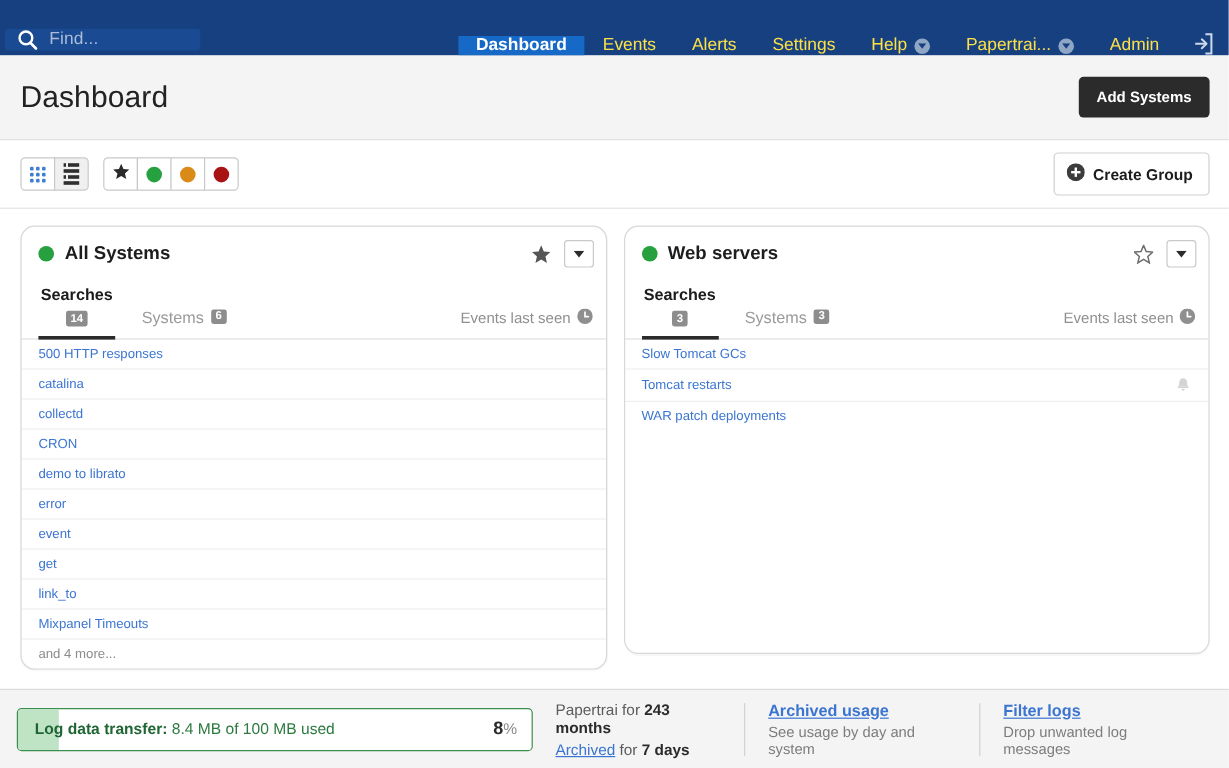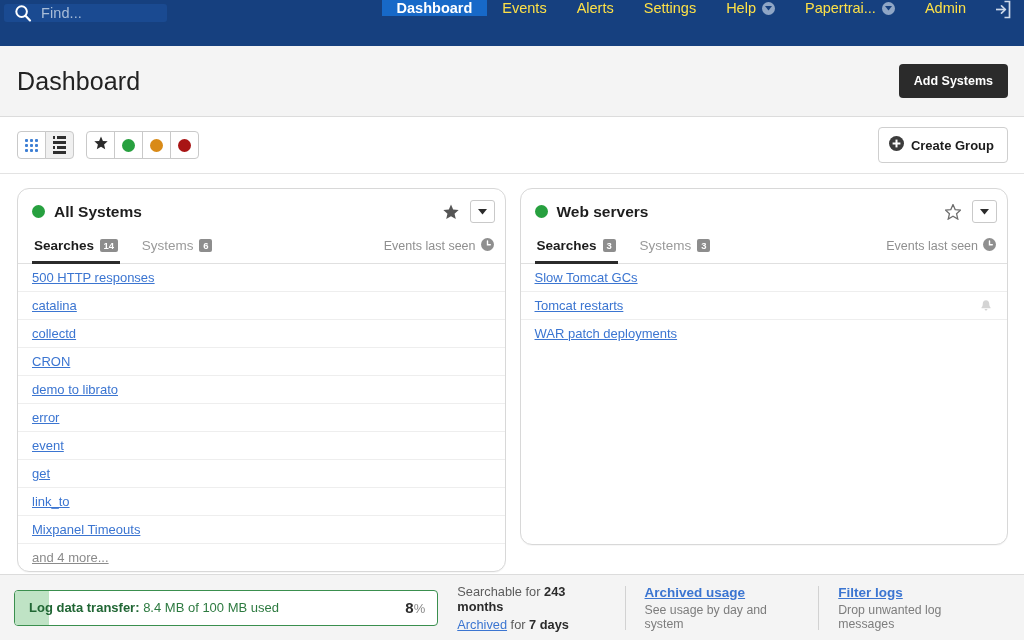--- a/index.html
+++ b/index.html
@@ -8,21 +8,21 @@
     font-family: "Liberation Sans", sans-serif;
     background: #ffffff;
     overflow: hidden;
   }
 
   
   .topnav {
     height: 46px;
     background: #16407f;
     display: flex;
-    align-items: flex-start;
+    align-items: flex-end;
     position: relative;
   }
   .nav-search {
     width: 163px;
     margin: 4px 0 4px 4px;
     background: #1a4a91;
     border-radius: 3px;
     display: flex;
     align-items: center;
     padding: 0 10px;
@@ -204,21 +204,21 @@
     display: flex;
     align-items: center;
     gap: 6px;
     padding: 4px 2px 8px 2px;
     font-size: 13.5px;
     color: #9a9a9a;
     cursor: pointer;
     border-bottom: 3px solid transparent;
     margin-bottom: -1px;
   }
-  .tab.active { color: #1c1c1c; font-weight: bold; border-bottom-color: #2b2b2b; }
+  .tab.active { color: #1c1c1c; font-weight: bold; border-bottom-color: #2b2b2b; flex-direction: column; }
   .badge {
     background: #8d8d8d;
     color: #fff;
     font-size: 9.5px;
     font-weight: bold;
     border-radius: 2px;
     padding: 1.5px 3.5px;
     line-height: 1;
     min-width: 13px;
     text-align: center;
@@ -236,22 +236,21 @@
   .list-item {
     display: flex;
     align-items: center;
     border-bottom: 1px solid #eeeeee;
     padding: 6px 14px 6px 14px;
     min-height: 24px;
   }
   .list-item:last-child { border-bottom: none; align-items: center; }
   .list-link {
     color: #3b75d1;
-    font-size: 13px;
-    text-decoration: underline;
+    font-size: 11px;
     cursor: pointer;
   }
   .list-link.muted { color: #8b8b8b; }
   .item-spacer { flex: 1; }
   .bell-icon { opacity: .42; display: flex; }
 
   
   .footer {
     position: absolute;
     left: 0; right: 0; bottom: 0;
@@ -578,21 +577,21 @@
       <span>8.4 MB of 100 MB used</span>
     </div>
     <div class="usage-spacer"></div>
     <div class="usage-pct">
       <b>8</b><span>%</span>
     </div>
   </div>
 
   <div class="foot-col">
     <div class="foot-line">
-      <span>Searchable for </span><b>243 months</b>
+      <span>Papertrai for </span><b>243 months</b>
     </div>
     <div class="foot-line">
       <span class="flink">Archived</span><span> for </span><b>7 days</b>
     </div>
   </div>
 
   <div class="foot-col div">
     <div class="foot-head">Archived usage</div>
     <div class="foot-sub">See usage by day and system</div>
   </div>

